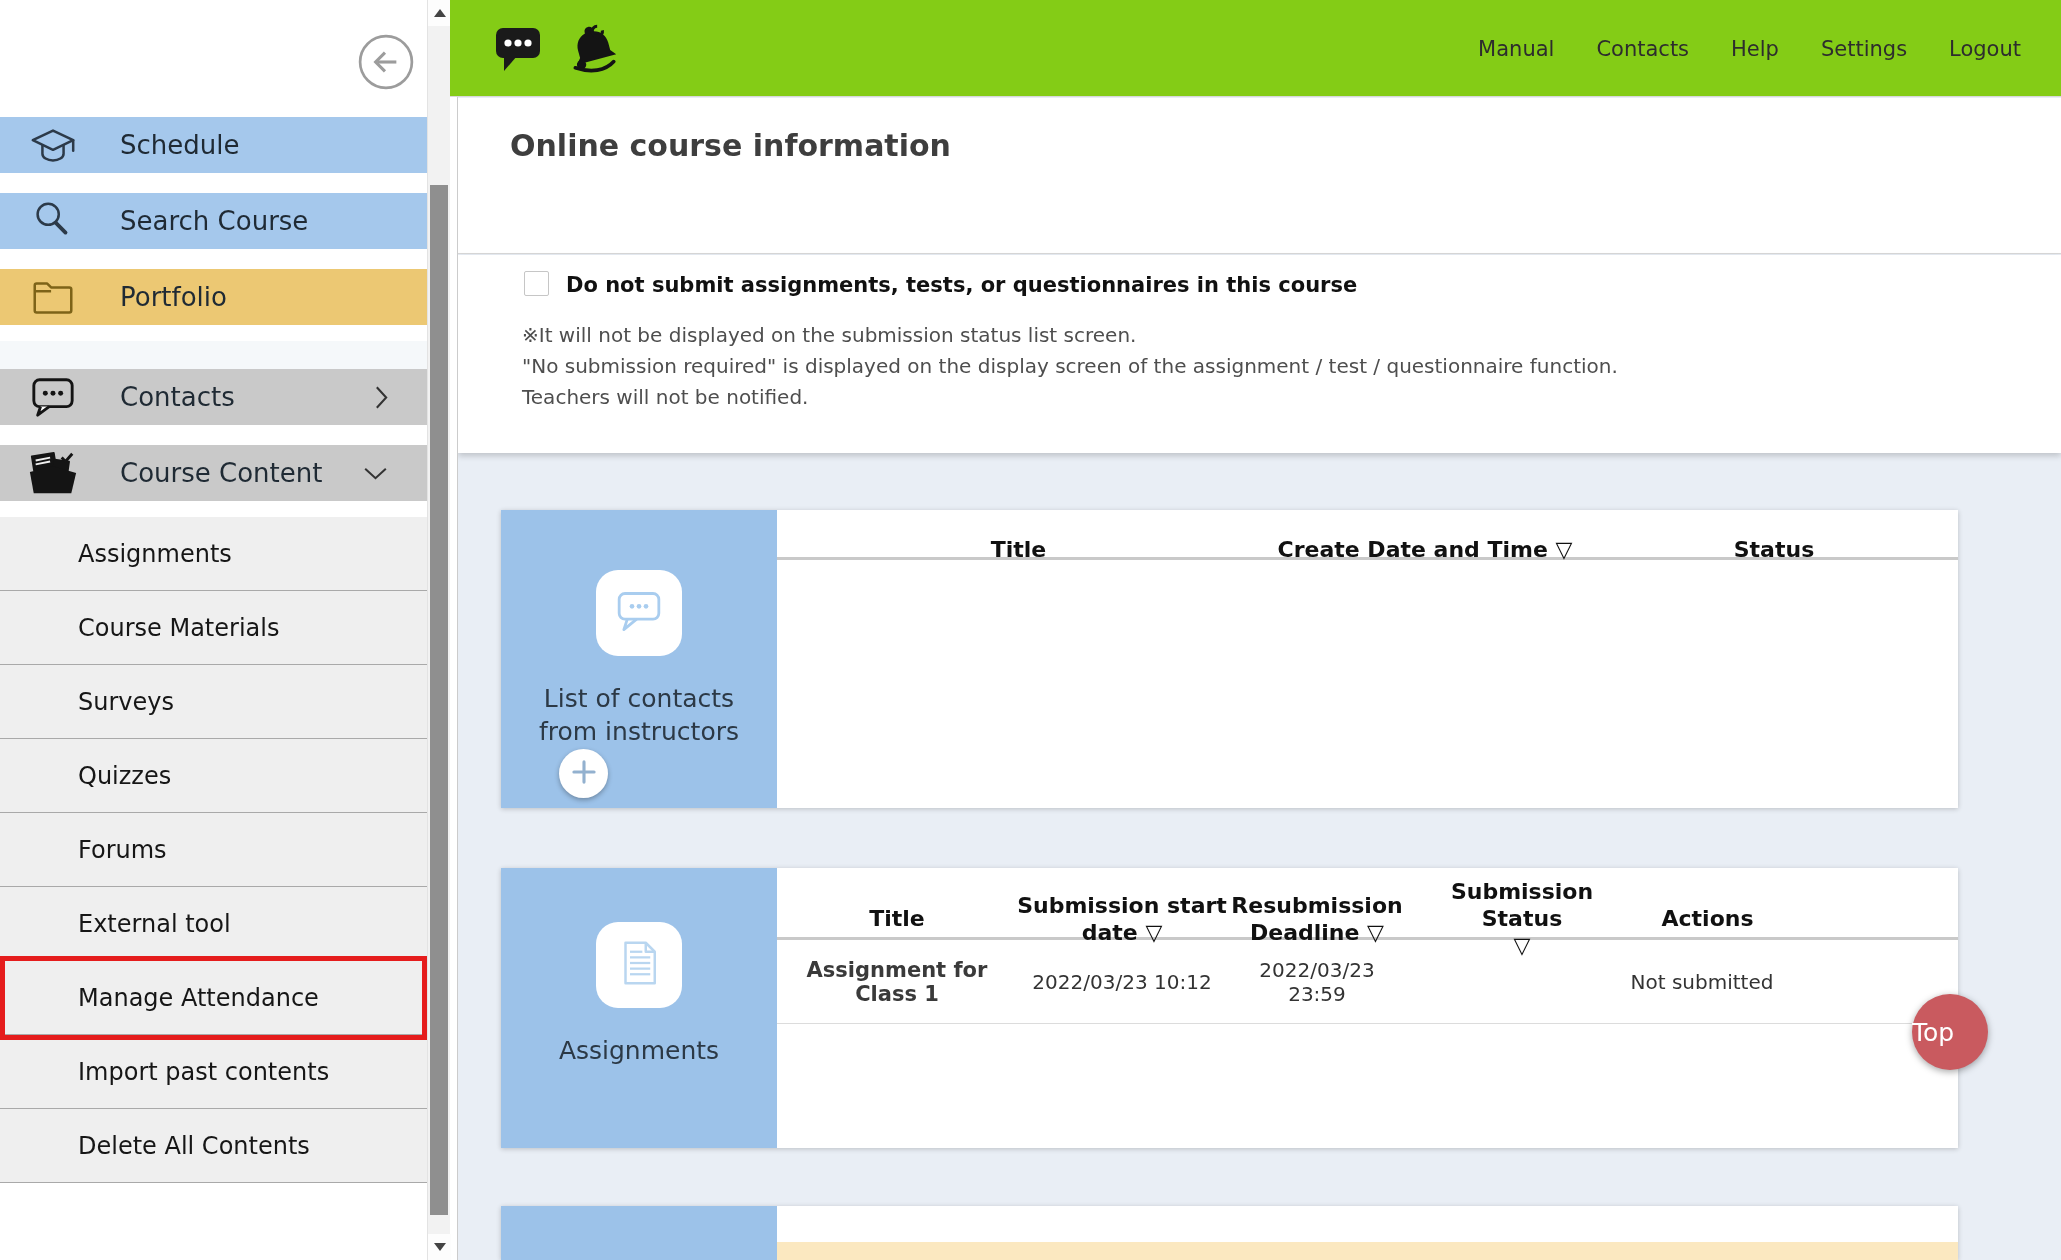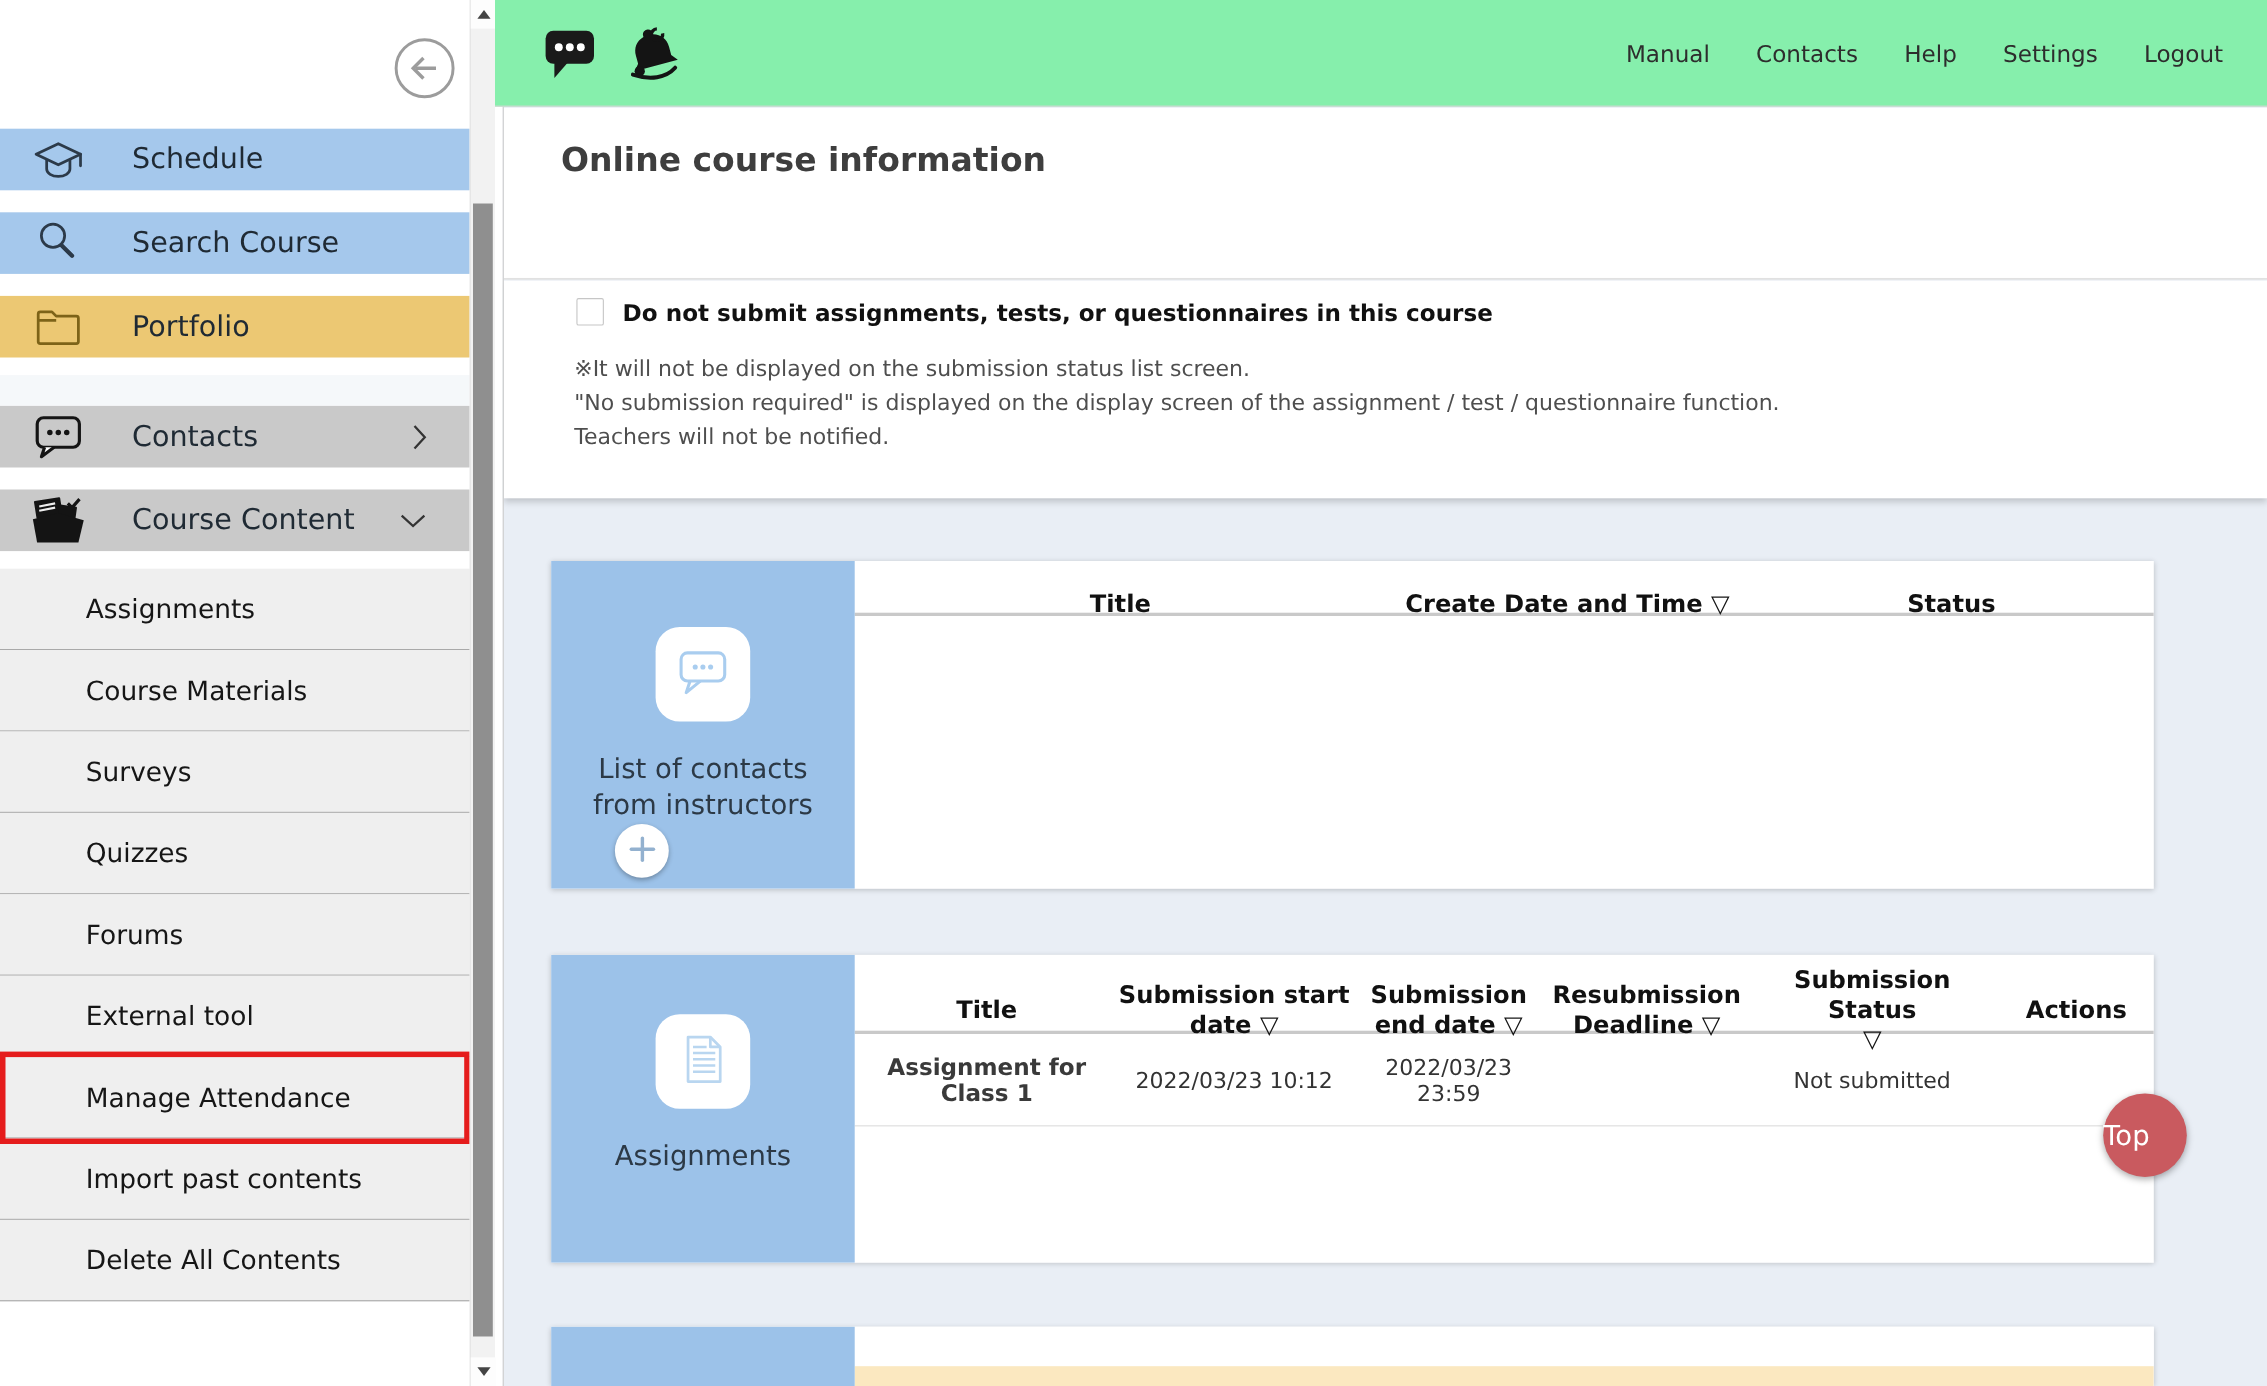--- a/index.html
+++ b/index.html
@@ -28,21 +28,21 @@
   .v-scroll { position:absolute; left:427px; top:0; width:23px; height:1260px; background:#f2f2f2; border-left:1px solid #e3e3e3; z-index:4; }
   .scroll-btn { position:absolute; left:0; width:23px; height:26px; background:#fdfdfd; display:flex; align-items:center; justify-content:center; cursor:pointer; }
   .scroll-btn.up { top:0; } .scroll-btn.down { bottom:0; }
   .tri-up { width:0; height:0; border-left:6px solid transparent; border-right:6px solid transparent; border-bottom:8px solid #444; }
   .tri-down { width:0; height:0; border-left:6px solid transparent; border-right:6px solid transparent; border-top:8px solid #444; }
   .scroll-thumb { position:absolute; left:2px; top:185px; width:18px; height:1030px; background:#8f8f8f; cursor:pointer; }
   
   .main { position:absolute; left:450px; top:0; width:1611px; height:1260px; background:var(--main-bg,#e9eef5); }
   .main-left-sep { position:absolute; left:0; top:0; width:7px; height:1260px; background:#fff; z-index:2; }
   .main-left-line { position:absolute; left:7px; top:0; width:1px; height:1260px; background:#cccccc; z-index:2; }
-  .topbar { position:absolute; left:0; top:0; width:1611px; height:97px; background:#86efac; border-bottom:1px solid #d8d8d8; z-index:5; }
+  .topbar { position:absolute; left:0; top:0; width:1611px; height:97px; background:#84cc16; border-bottom:1px solid #d8d8d8; z-index:5; }
   .topbar-icon { position:absolute; top:24px; cursor:pointer; }
   .topbar-icon.chat { left:44px; }
   .topbar-icon.bell { left:116px; top:18px; }
   .top-nav { position:absolute; right:40px; top:0; height:97px; display:flex; align-items:center; gap:42px; }
   .top-nav span { font-size:21px; color:#2d2d2d; cursor:pointer; }
   .title-section { position:absolute; left:8px; right:0; top:98px; height:156px; background:#fff; border-bottom:1px solid #d8d8d8; z-index:1; }
   .page-title { position:absolute; left:52px; top:30px; font-size:30px; font-weight:bold; color:#3e3e3e; }
   .check-section { position:absolute; left:8px; right:0; top:255px; height:198px; background:#fff; box-shadow:0 3px 6px rgba(0,0,0,0.18); z-index:1; }
   .checkbox { position:absolute; left:66px; top:16px; width:25px; height:25px; background:#fff; border:1px solid #c6c6c6; border-radius:2px; cursor:pointer; }
   .check-label { position:absolute; left:108px; top:18px; font-size:21px; font-weight:600; color:#111; }
@@ -300,22 +300,20 @@
           </svg>
         </span>
       </div>
       <div class="panel-label">Assignments</div>
     </div>
     <div class="tbl">
       <div class="thead">
         <div class="th c2-0">Title</div>
         <div class="th c2-1">Submission start
 date ▽</div>
-        <div class="th c2-2">Submission
-end date ▽</div>
         <div class="th c2-3">Resubmission
 Deadline ▽</div>
         <div class="th c2-4">Submission Status
 ▽</div>
         <div class="th c2-5">Actions</div>
       </div>
       <div class="trow">
         <div class="td td-title c2-0">Assignment for Class 1</div>
         <div class="td c2-1">2022/03/23 10:12</div>
         <div class="td c2-2">2022/03/23 23:59</div>

